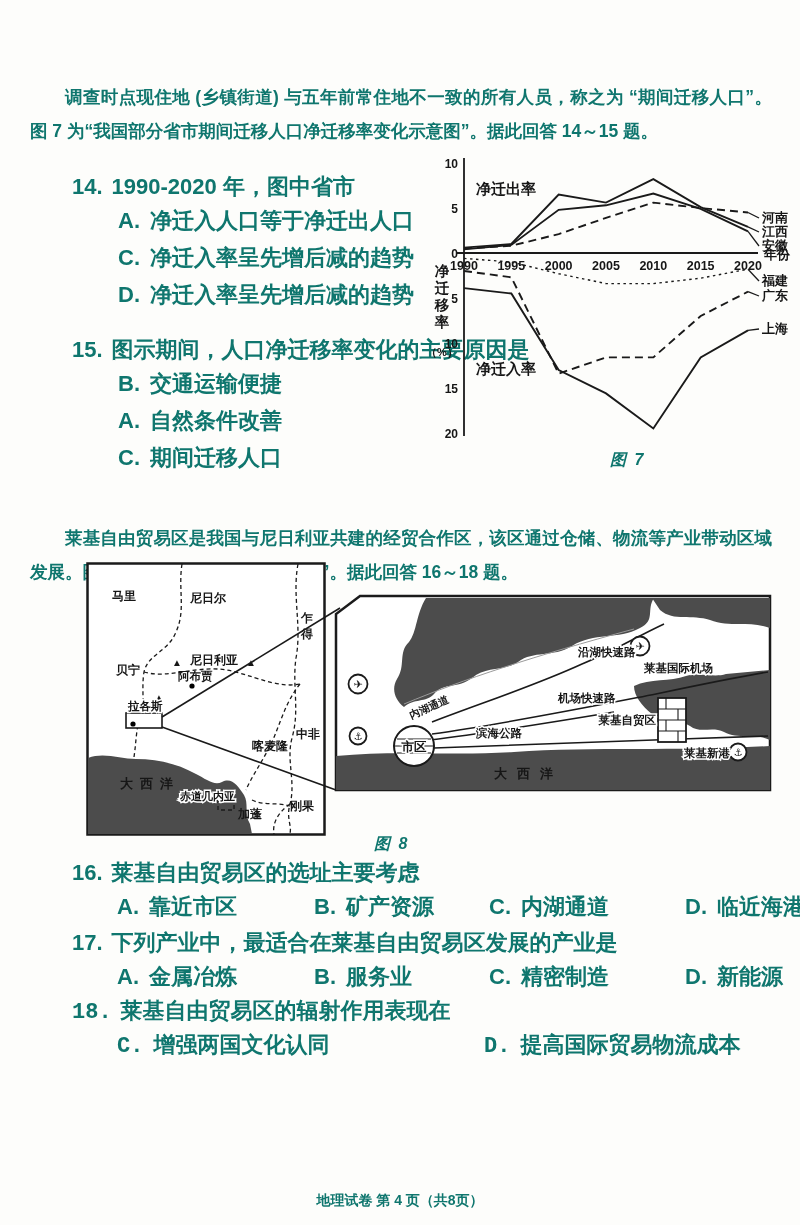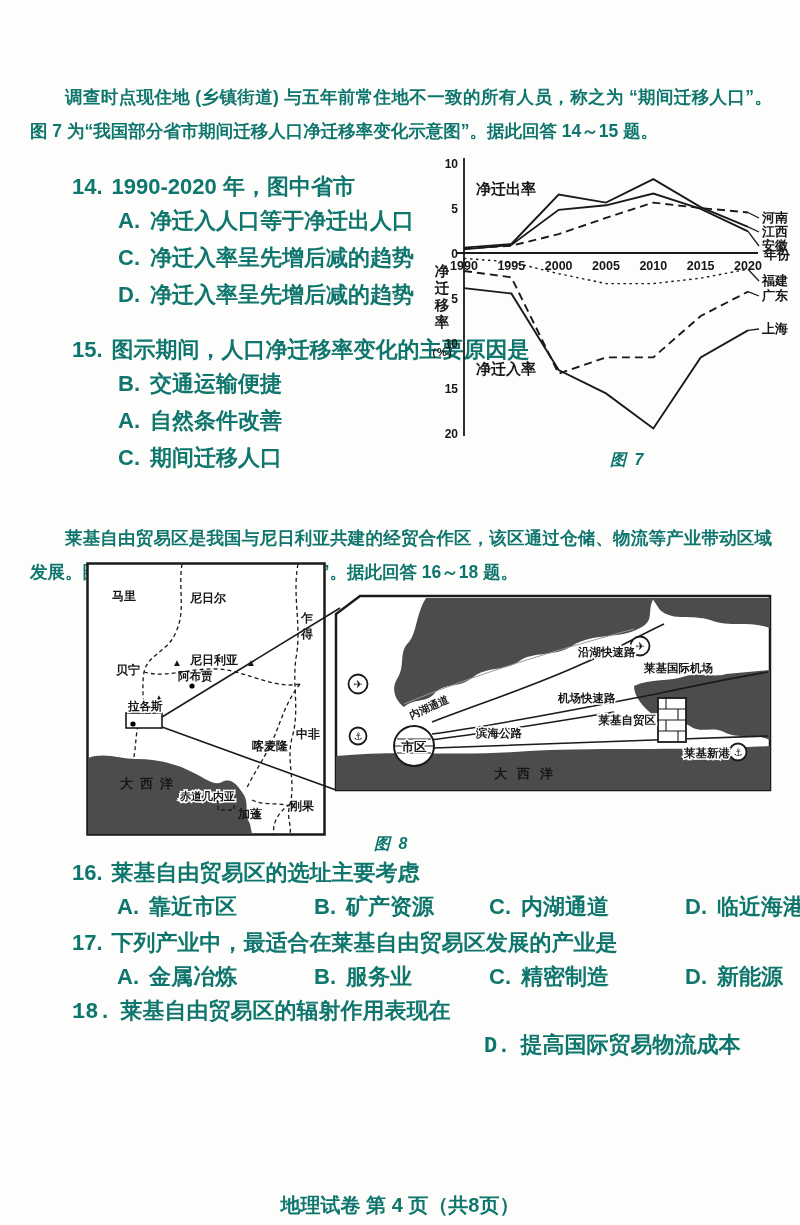--- a/index.html
+++ b/index.html
@@ -10,21 +10,21 @@
         text-align:justify;text-indent:2em;}
   .q{position:absolute;left:40px;width:762px;font-size:22px;margin-left:32px;}
   .q-stem{white-space:nowrap;line-height:30px;}
   .qnum{margin-right:9px;}
   .opts-stacked .opt{margin-left:46px;line-height:37px;white-space:nowrap;}
   .olabel{margin-right:10px;}
   .opts-row{position:relative;height:37px;}
   .opts-row .opt{position:absolute;top:0;white-space:nowrap;line-height:37px;}
   .fig-caption{position:absolute;font-size:16px;letter-spacing:2px;font-style:italic;}
   .footer{position:absolute;top:1192px;left:0;width:800px;text-align:center;
-          font-size:20px;}
+          font-size:14px;}
   svg{position:absolute;}
   svg text{font-family:"Liberation Sans","DejaVu Sans",sans-serif;font-weight:700;fill:#161616;}
   .halo{stroke:#ffffff;stroke-width:3px;paint-order:stroke;}
 </style>
 </head>
 <body>
 
 <div class="page">
 
   <p class="para" style="top:62px;">调查时点现住地 (乡镇街道) 与五年前常住地不一致的所有人员，称之为 “期间迁移人口”。图 7 为“我国部分省市期间迁移人口净迁移率变化示意图”。据此回答 14～15 题。</p>
@@ -219,18 +219,19 @@
       <div class="opt" style="left:417px;"><span class="olabel">C.</span><span>精密制造</span></div>
       <div class="opt" style="left:613px;"><span class="olabel">D.</span><span>新能源</span></div>
     </div>
   </div>
 
   <div class="q" style="top:998px;font-family:Liberation Mono, monospace;">
     <div class="q-stem">
       <span class="qnum">18.</span><span>莱基自由贸易区的辐射作用表现在</span>
     </div>
     <div class="opts-row">
+      <div class="opt" style="left:45px;"><span class="olabel">C.</span><span>增强两国文化认同</span></div>
       <div class="opt" style="left:412px;"><span class="olabel">D.</span><span>提高国际贸易物流成本</span></div>
     </div>
   </div>
 
   <div class="footer">地理试卷 第 4 页（共8页）</div>
 </div>
 
 </body></html>

